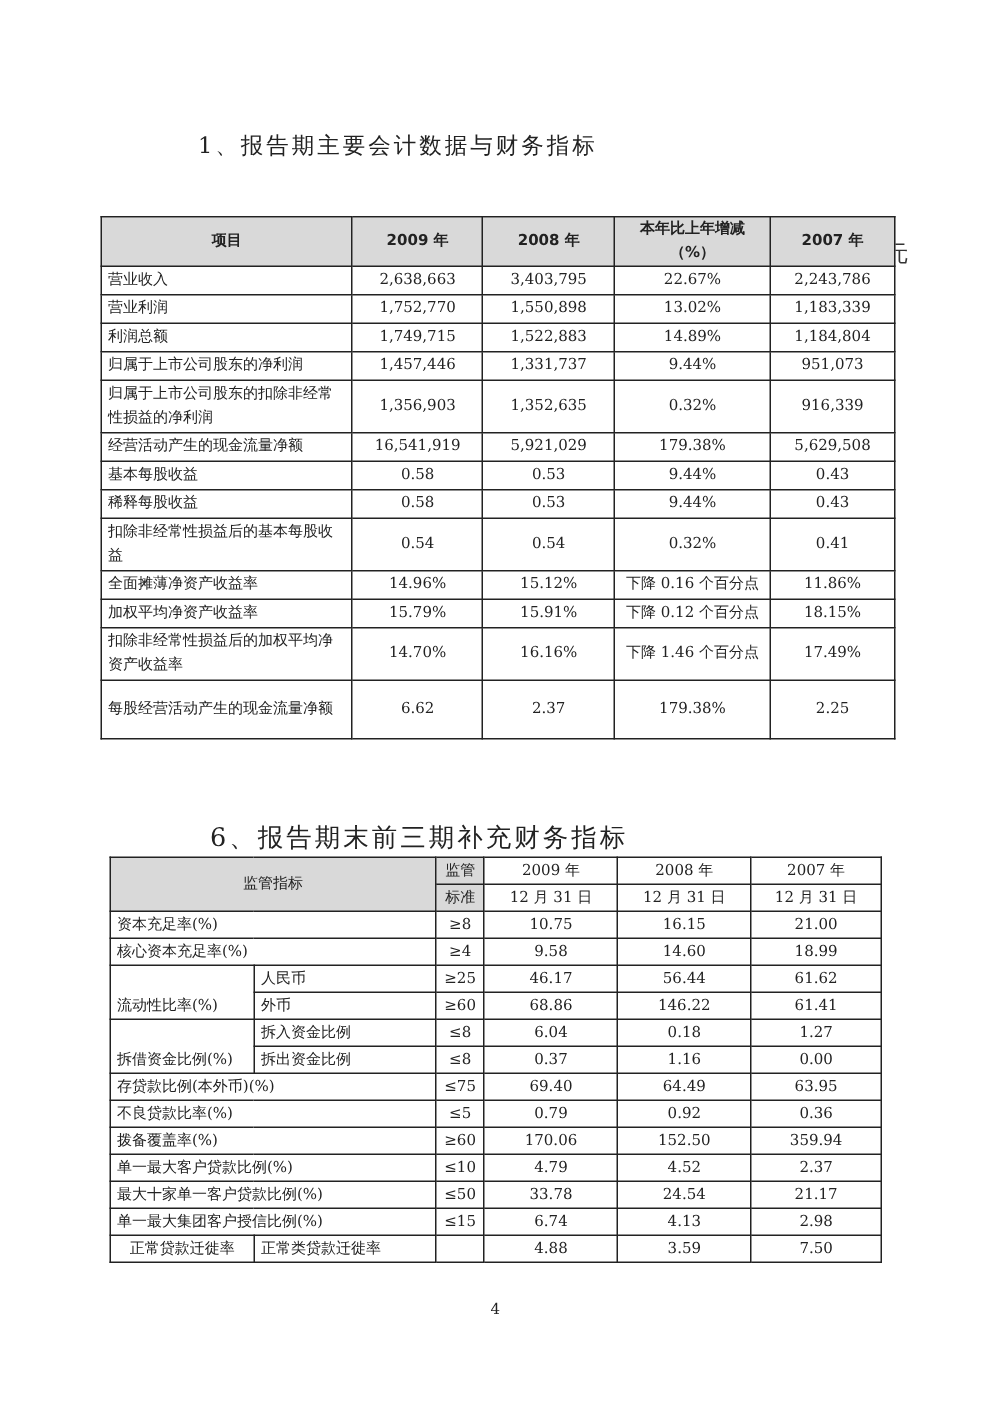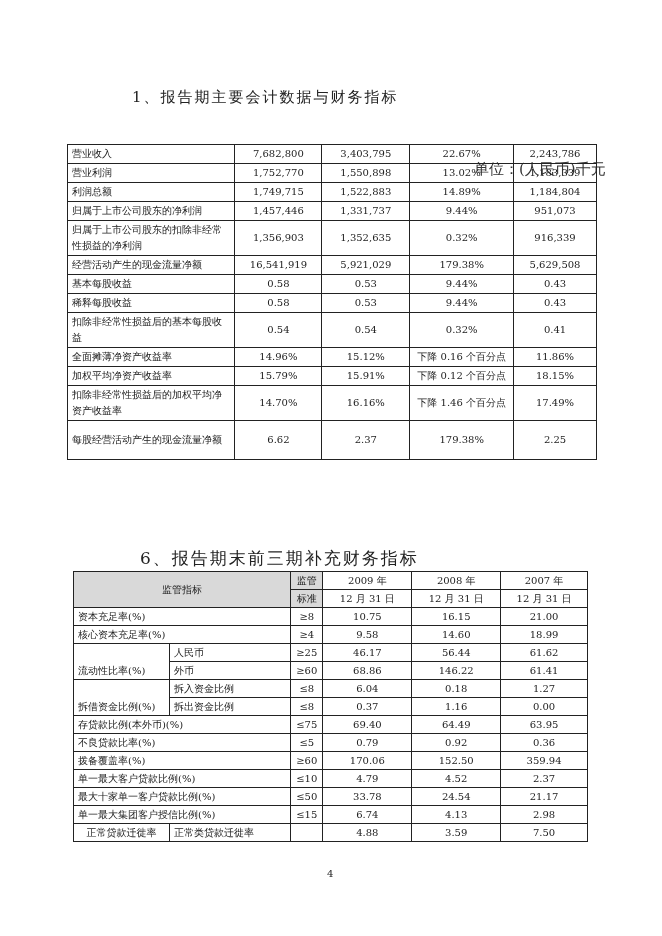--- a/index.html
+++ b/index.html
@@ -31,23 +31,30 @@
 
 <table id="t1">
   <colgroup>
       <col style="width:168px">
       <col style="width:87px">
       <col style="width:88px">
       <col style="width:104px">
       <col style="width:83px">
     </colgroup>
   <tbody>
+      <tr>
+    <th>项目</th>
+    <th>2009 年</th>
+    <th>2008 年</th>
+    <th>本年比上年增减（%）</th>
+    <th>2007 年</th>
+  </tr>
   <tr>
         <td class="item">营业收入</td>
-        <td class="num">7,682,800</td>
+        <td class="num">2,638,663</td>
         <td class="num">3,403,795</td>
         <td class="num">22.67%</td>
         <td class="num">2,243,786</td>
       </tr>
   <tr>
         <td class="item">营业利润</td>
         <td class="num">1,752,770</td>
         <td class="num">1,550,898</td>
         <td class="num">13.02%</td>
         <td class="num">1,183,339</td>

